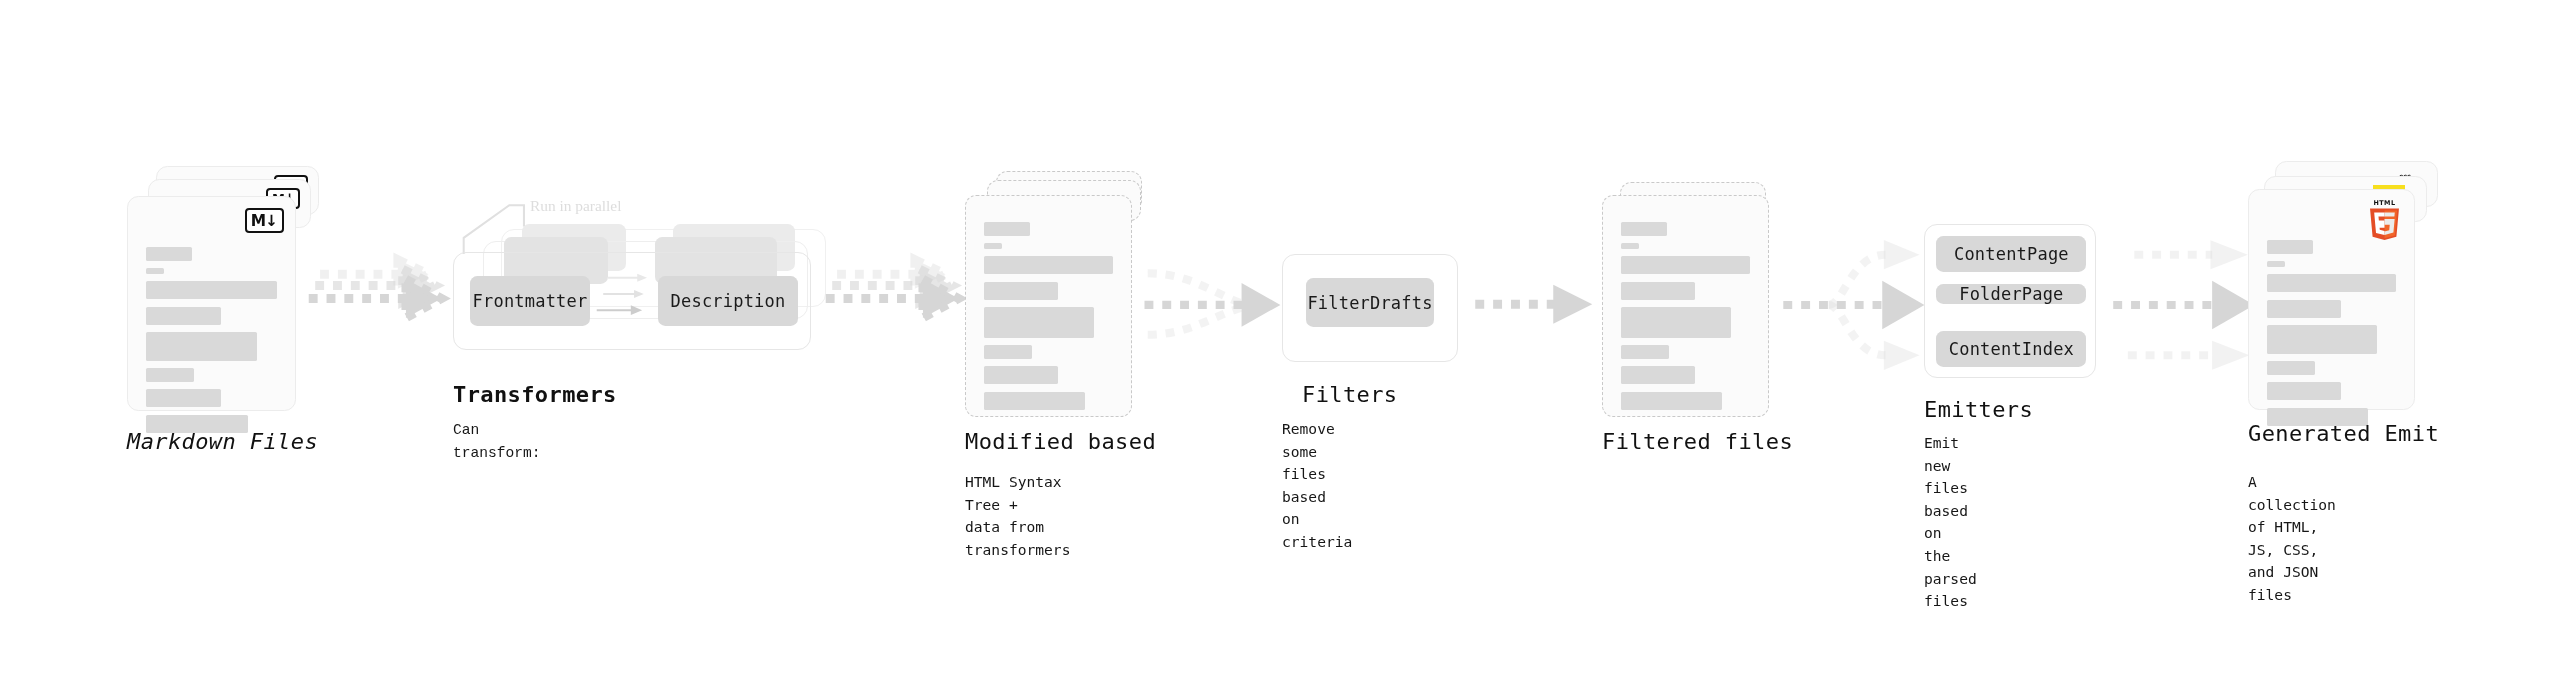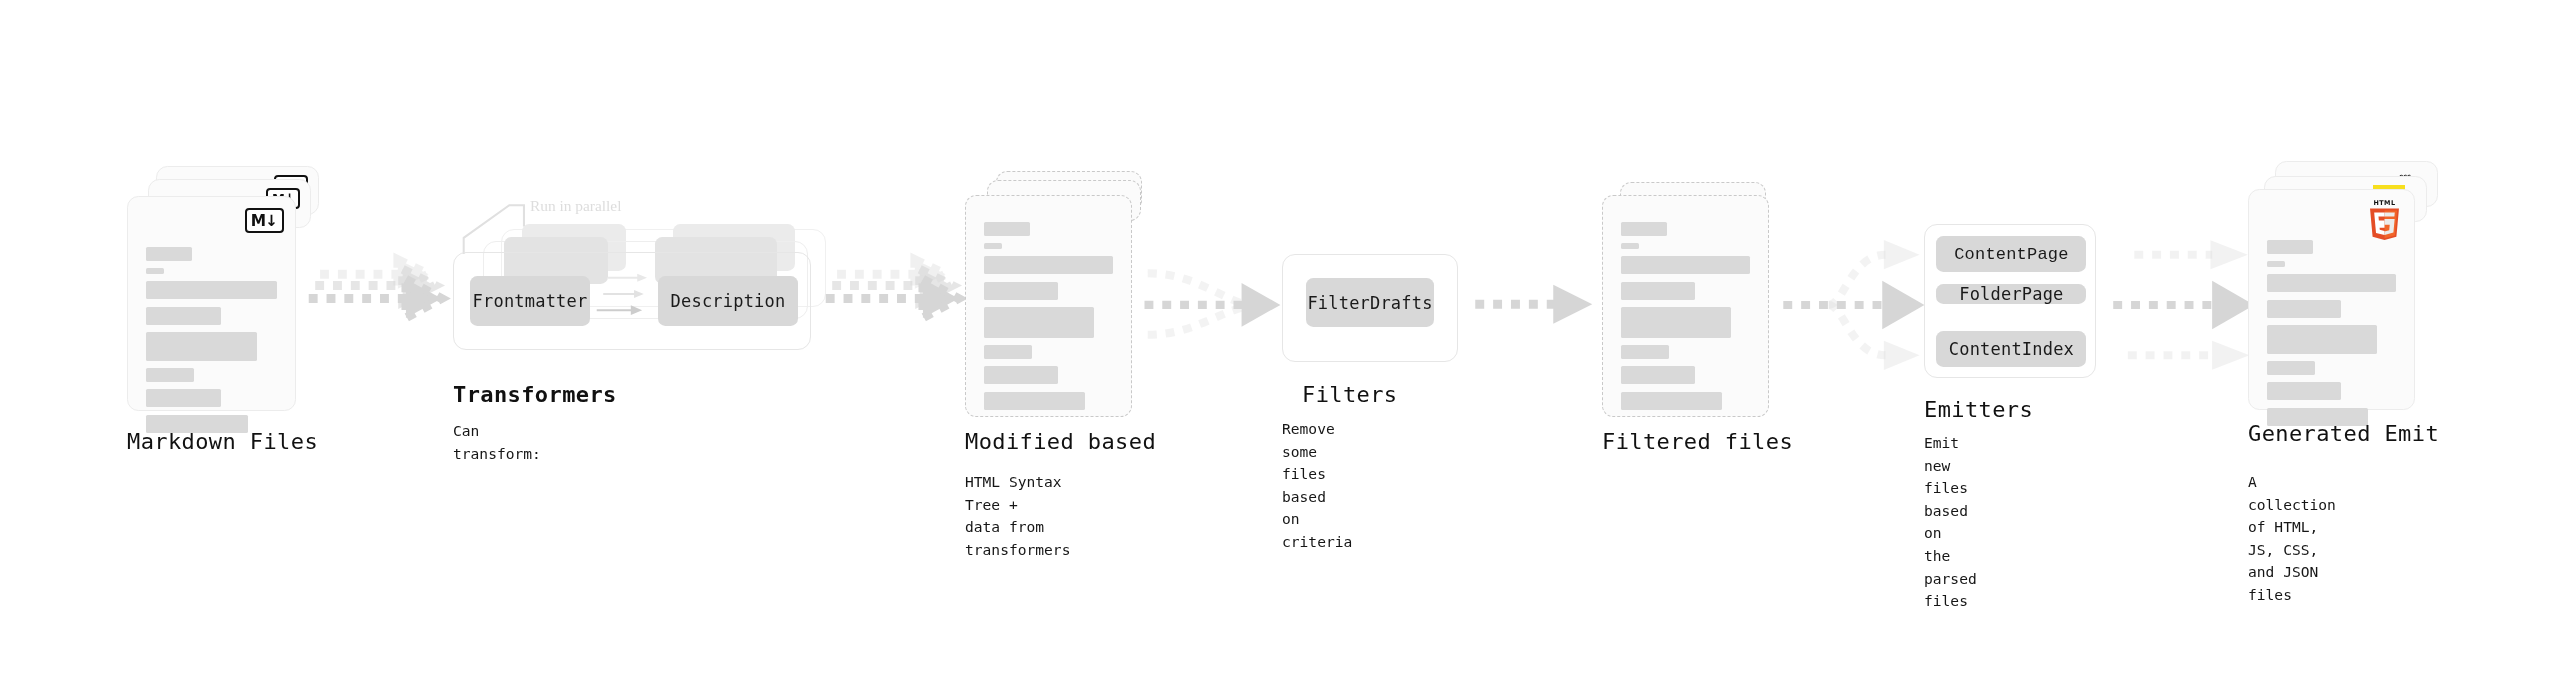--- a/index.html
+++ b/index.html
@@ -137,21 +137,21 @@
     line-height: 1.55;
     color: #161616;
     white-space: pre-line;
   }
   .caption-list {
     position: absolute;
     font-size: 14.6px;
     line-height: 1.6;
     color: #161616;
   }
-  .caption-list .lead { margin: 0 0 1.6px 0; }
+  .caption-list .lead { margin: 0 0 1.6px 0; font-family: Liberation Mono, monospace; }
   .caption-list ul { margin: 0; padding-left: 14.6px; list-style: none;}
   .caption-list li { position: relative; white-space: nowrap; }
   .caption-list li::before {
     content: "\2022";
     position: absolute;
     left: -11.4px;
     top: 0;
   }
 
   .parallel-label {
@@ -183,21 +183,21 @@
         <div class="bar" style="width:18px;height:5.7px;"></div>
         <div class="bar" style="width:100%;height:18px;"></div>
         <div class="bar" style="width:57%;height:18px;"></div>
         <div class="bar" style="width:85%;height:29px;"></div>
         <div class="bar" style="width:37%;height:14px;"></div>
         <div class="bar" style="width:57%;height:18px;"></div>
         <div class="bar" style="width:78%;height:18px;"></div>
       </div>
     </div>
 
-    <div class="caption-title" style="left:127px; top:429px;">Markdown Files</div>
+    <div class="caption-title" style="left:127px; top:429px;font-style:italic;">Markdown Files</div>
   </div>
 
   <svg class="arrow-svg" style="left:307px; top:258px; width:146px; height:81px;" viewBox="0 0 180 100">
     <g stroke="#d6d6d6" stroke-width="11" stroke-dasharray="11 11" fill="#d6d6d6">
       <g opacity="0.35">
         <line x1="16" y1="20" x2="116" y2="20"></line>
         <polygon points="112,2 150,20 112,38"></polygon>
       </g>
       <g opacity="0.6">
         <line x1="10" y1="34" x2="122" y2="34"></line>
@@ -345,21 +345,21 @@
       <path d="M60 90 C 78 90, 88 152, 130 152" opacity="0.3" stroke-dasharray="11 11"></path>
       <line x1="4" y1="90" x2="132" y2="90" stroke-dasharray="11 11"></line>
     </g>
     <polygon points="126,60 178,90 126,120" fill="#d6d6d6"></polygon>
     <polygon points="128,10 172,28 128,46" fill="#d6d6d6" opacity="0.32"></polygon>
     <polygon points="128,134 172,152 128,170" fill="#d6d6d6" opacity="0.32"></polygon>
   </svg>
 
   <div class="node">
     <div class="group-box" style="left:1924px; top:224px; width:172px; height:154px;">
-      <div class="pill" style="left:11.4px; top:11.4px; width:150px; height:36px;font-family:Liberation Mono, monospace;">ContentPage</div>
+      <div class="pill" style="left:11.4px; top:11.4px; width:150px; height:36px;">ContentPage</div>
       <div class="pill" style="left:11.4px; top:59px; width:150px; height:20px;">FolderPage</div>
       <div class="pill" style="left:11.4px; top:106px; width:150px; height:36px;">ContentIndex</div>
     </div>
     <div class="caption-title" style="left:1924px; top:397px;">Emitters</div>
     <div class="caption-sub" style="left:1924px; top:432px;">Emit new files based on
 the parsed files</div>
   </div>
 
   <svg class="arrow-svg" style="left:2110px; top:232px; width:154px; height:146px;" viewBox="0 0 190 180">
     <g stroke="#d6d6d6" stroke-width="10" stroke-dasharray="11 11" fill="none">

